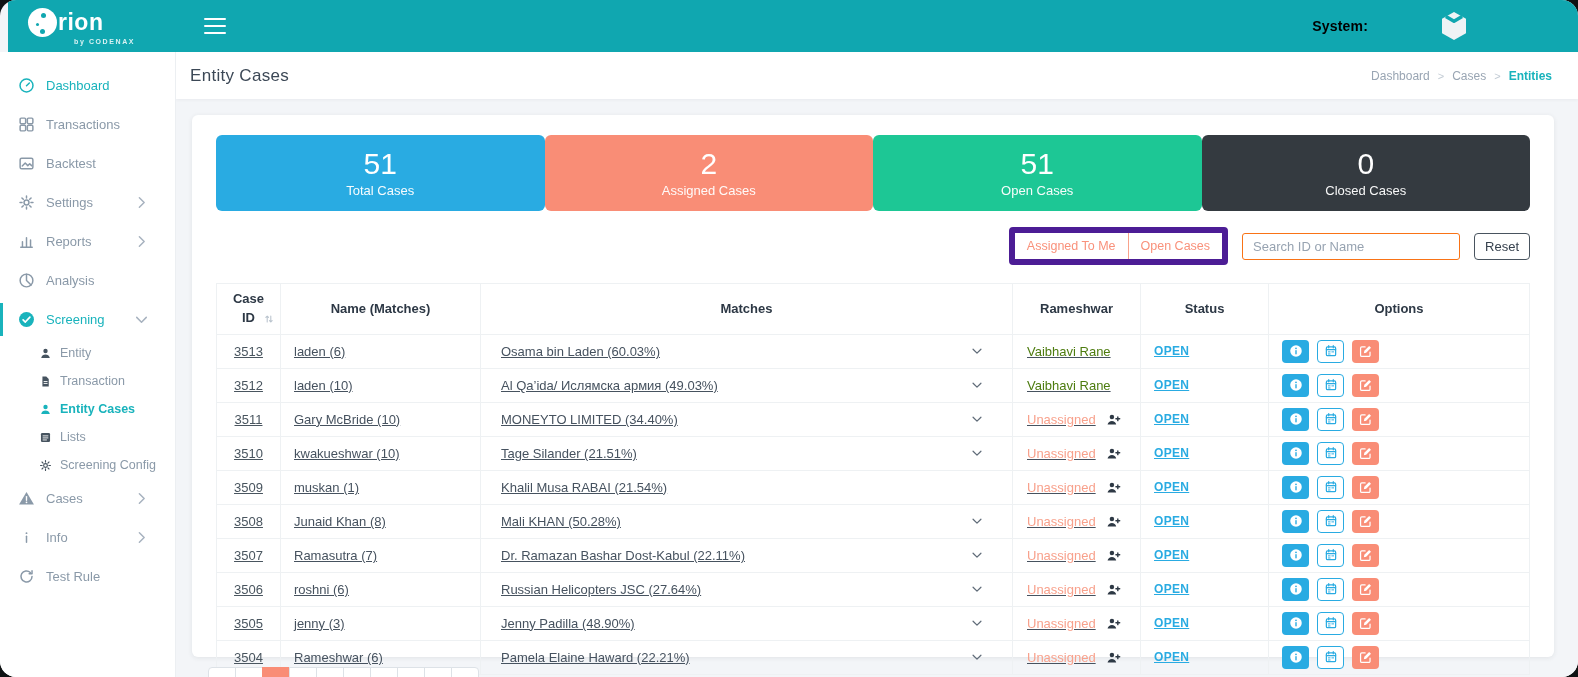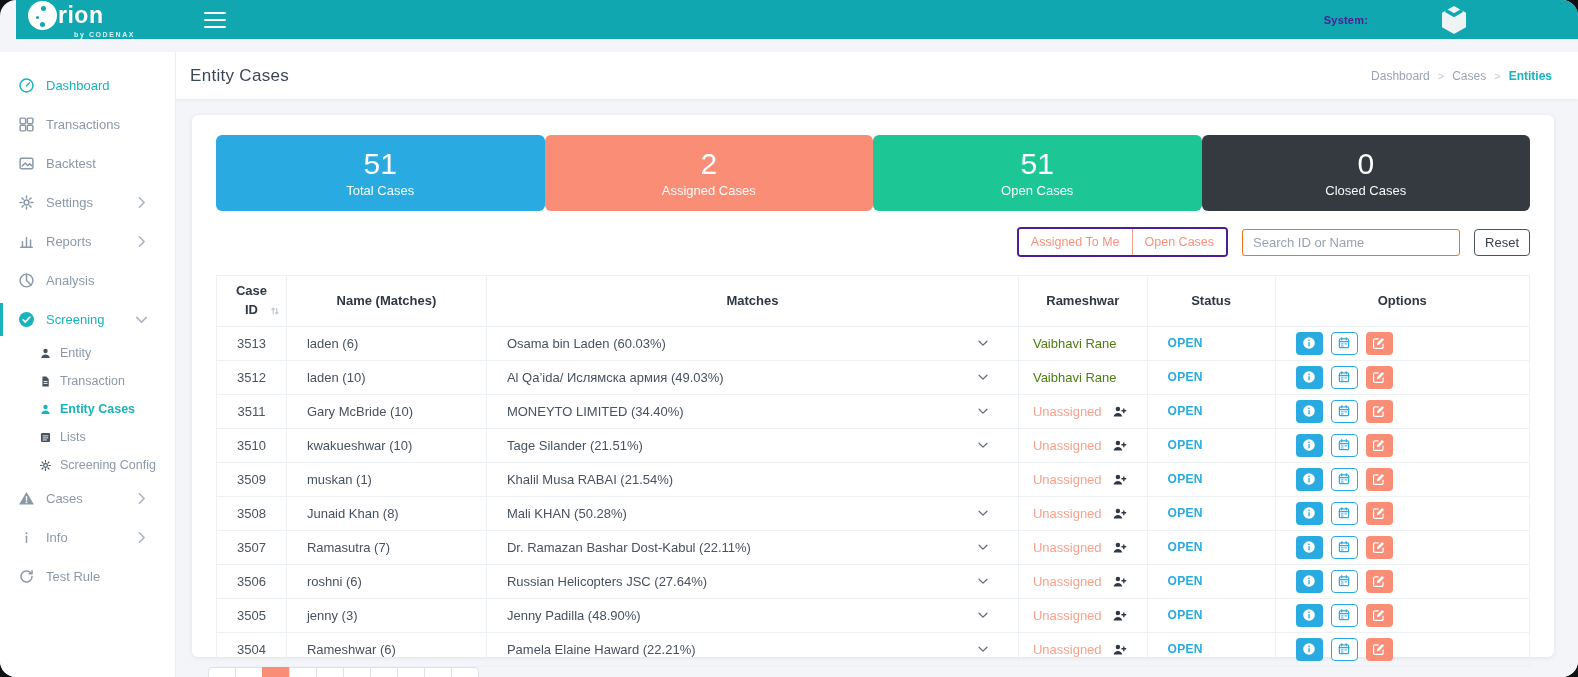--- a/index.html
+++ b/index.html
@@ -1,30 +1,30 @@
 <!DOCTYPE html>
 <html><head>
 <meta charset="utf-8">
 <style>
   html,body{margin:0;padding:0;background:#0f1213;font-family:"Liberation Sans",sans-serif;}
   *{box-sizing:border-box;}
   .shell{position:relative;width:1578px;height:677px;background:#f3f5f8;border-radius:16px;overflow:hidden;}
 
   
-  .topbar{position:absolute;left:16px;top:0;right:0;height:39px;background:#10a7b0;display:flex;align-items:center;z-index:5;}
+  .topbar{position:absolute;left:8px;top:0;right:0;height:52px;background:#10a7b0;display:flex;align-items:center;z-index:5;padding-left:8px;}
   .logo-block{width:176px;height:52px;display:flex;flex-direction:column;justify-content:center;padding-left:12px;flex:none;}
   .logo-row{display:flex;align-items:center;}
   .logo-o{width:29px;height:29px;border-radius:50%;background:#fff;position:relative;flex:none;}
   .logo-o i{position:absolute;left:13px;top:5px;width:5px;height:5px;border-radius:50%;background:#10a7b0;
             box-shadow:-6px 9px 0 -1px #10a7b0, -1px 16px 0 0 #10a7b0;}
   .logo-text{color:#fff;font-size:23px;font-weight:700;letter-spacing:.5px;margin-left:1px;line-height:1;}
   .logo-sub{color:#d8f2f3;font-size:7px;letter-spacing:1.6px;margin-left:46px;margin-top:1px;font-weight:700;}
   .hamburger{margin-left:12px;width:22px;height:16px;display:flex;flex-direction:column;justify-content:space-between;cursor:pointer;}
   .hamburger span{display:block;height:2px;background:#fff;border-radius:1px;}
-  .sys-label{margin-left:auto;color:#4c1d95;font-weight:700;font-size:11px;letter-spacing:.2px;}
+  .sys-label{margin-left:auto;color:#000000;font-weight:700;font-size:14px;letter-spacing:.2px;}
   .cube-wrap{width:36px;height:36px;margin-left:68px;margin-right:106px;cursor:pointer;}
   .cube-wrap svg{width:100%;height:100%;}
 
   
   .sidebar{position:absolute;left:0;top:52px;bottom:0;width:176px;background:#fff;border-right:1px solid #eceff2;padding-top:14px;z-index:4;}
   .nav-item{display:flex;align-items:center;height:39px;padding:0 14px 0 18px;color:#8a99a8;font-size:13px;cursor:pointer;position:relative;}
   .nav-item .lbl{white-space:nowrap;}
   .nav-item.active{color:#19b3bc;}
   .nav-item.open::before{content:'';position:absolute;left:0;top:3px;bottom:3px;width:3px;background:#19b3bc;}
   .ic{display:inline-flex;align-items:center;justify-content:center;flex:none;}
@@ -49,36 +49,36 @@
   .content{position:absolute;left:176px;top:99px;right:0;bottom:0;background:#f3f5f8;}
   .card{position:absolute;left:16px;right:24px;top:16px;height:542px;background:#fff;border-radius:6px;
         box-shadow:0 1px 5px rgba(40,50,60,.09);padding:20px 24px;}
 
   .stats{display:flex;text-align:center;}
   .stat{flex:1;height:76px;border-radius:6px;color:#fff;display:flex;flex-direction:column;align-items:center;justify-content:center;cursor:pointer;}
   .stat-value{font-size:30px;font-weight:400;line-height:1.05;}
   .stat-label{font-size:13px;margin-top:4px;opacity:.96;}
 
   .filter-row{margin-top:16px;display:flex;justify-content:flex-end;align-items:center;gap:14px;}
-  .seg{display:flex;border:2px solid #4c1d95;border-radius:4px;overflow:hidden;background:#fff;}
+  .seg{display:flex;border:6px solid #4c1d95;border-radius:4px;overflow:hidden;background:#fff;}
   .seg button{background:#fff;border:none;color:#f9917b;font-size:12.5px;padding:6px 12px;font-family:inherit;cursor:pointer;}
   .seg button + button{border-left:1px solid #f9a28b;}
   .search-input{width:218px;height:27px;border:1px solid #f97316;border-radius:3px;padding:0 10px;font-size:13px;
                 color:#4a5664;font-family:inherit;outline:none;}
   .search-input::placeholder{color:#97a3b1;}
   .reset-btn{height:27px;border:1px solid #49545f;background:#fff;border-radius:4px;font-size:13px;color:#36414e;
              padding:0 10px;font-family:inherit;cursor:pointer;}
 
   table.cases{margin-top:18px;width:100%;border-collapse:collapse;font-size:13px;color:#46525f;}
   .cases th,.cases td{border:1px solid #eef1f3;}
   .cases th{font-weight:700;color:#2d3845;text-align:center;padding:6px 10px;height:44px;position:relative;}
   .cases th.th-caseid{text-align:center;padding:6px 4px;}
   .th-caseid .hdr-txt{display:inline-block;width:40px;line-height:1.45;}
   .sort-ic{position:absolute;right:5px;bottom:9px;width:12px;height:12px;color:#b9c3cd;cursor:pointer;}
-  .cases td{padding:0 20px;height:34px;}
+  .cases td{padding:0 13px;height:34px;text-decoration:underline;}
   td.c-id{text-align:center;color:#49555f;}
   td.c-match{padding-left:20px;position:relative;}
   .row-chev{position:absolute;right:28px;top:50%;transform:translateY(-50%);width:14px;height:14px;color:#5f6b78;cursor:pointer;}
   td.c-assignee{padding-left:14px;}
   .assignee-wrap{display:flex;align-items:center;gap:10px;}
   .assignee-name{color:#4d7c0f;}
   .assignee-name.unassigned{color:#f8a18c;}
   .pp{width:15px;height:15px;color:#2e3945;cursor:pointer;}
   td.c-status{font-weight:700;color:#29abe2;font-size:12px;letter-spacing:.3px;}
   td.c-options .opts{display:flex;gap:8px;}

